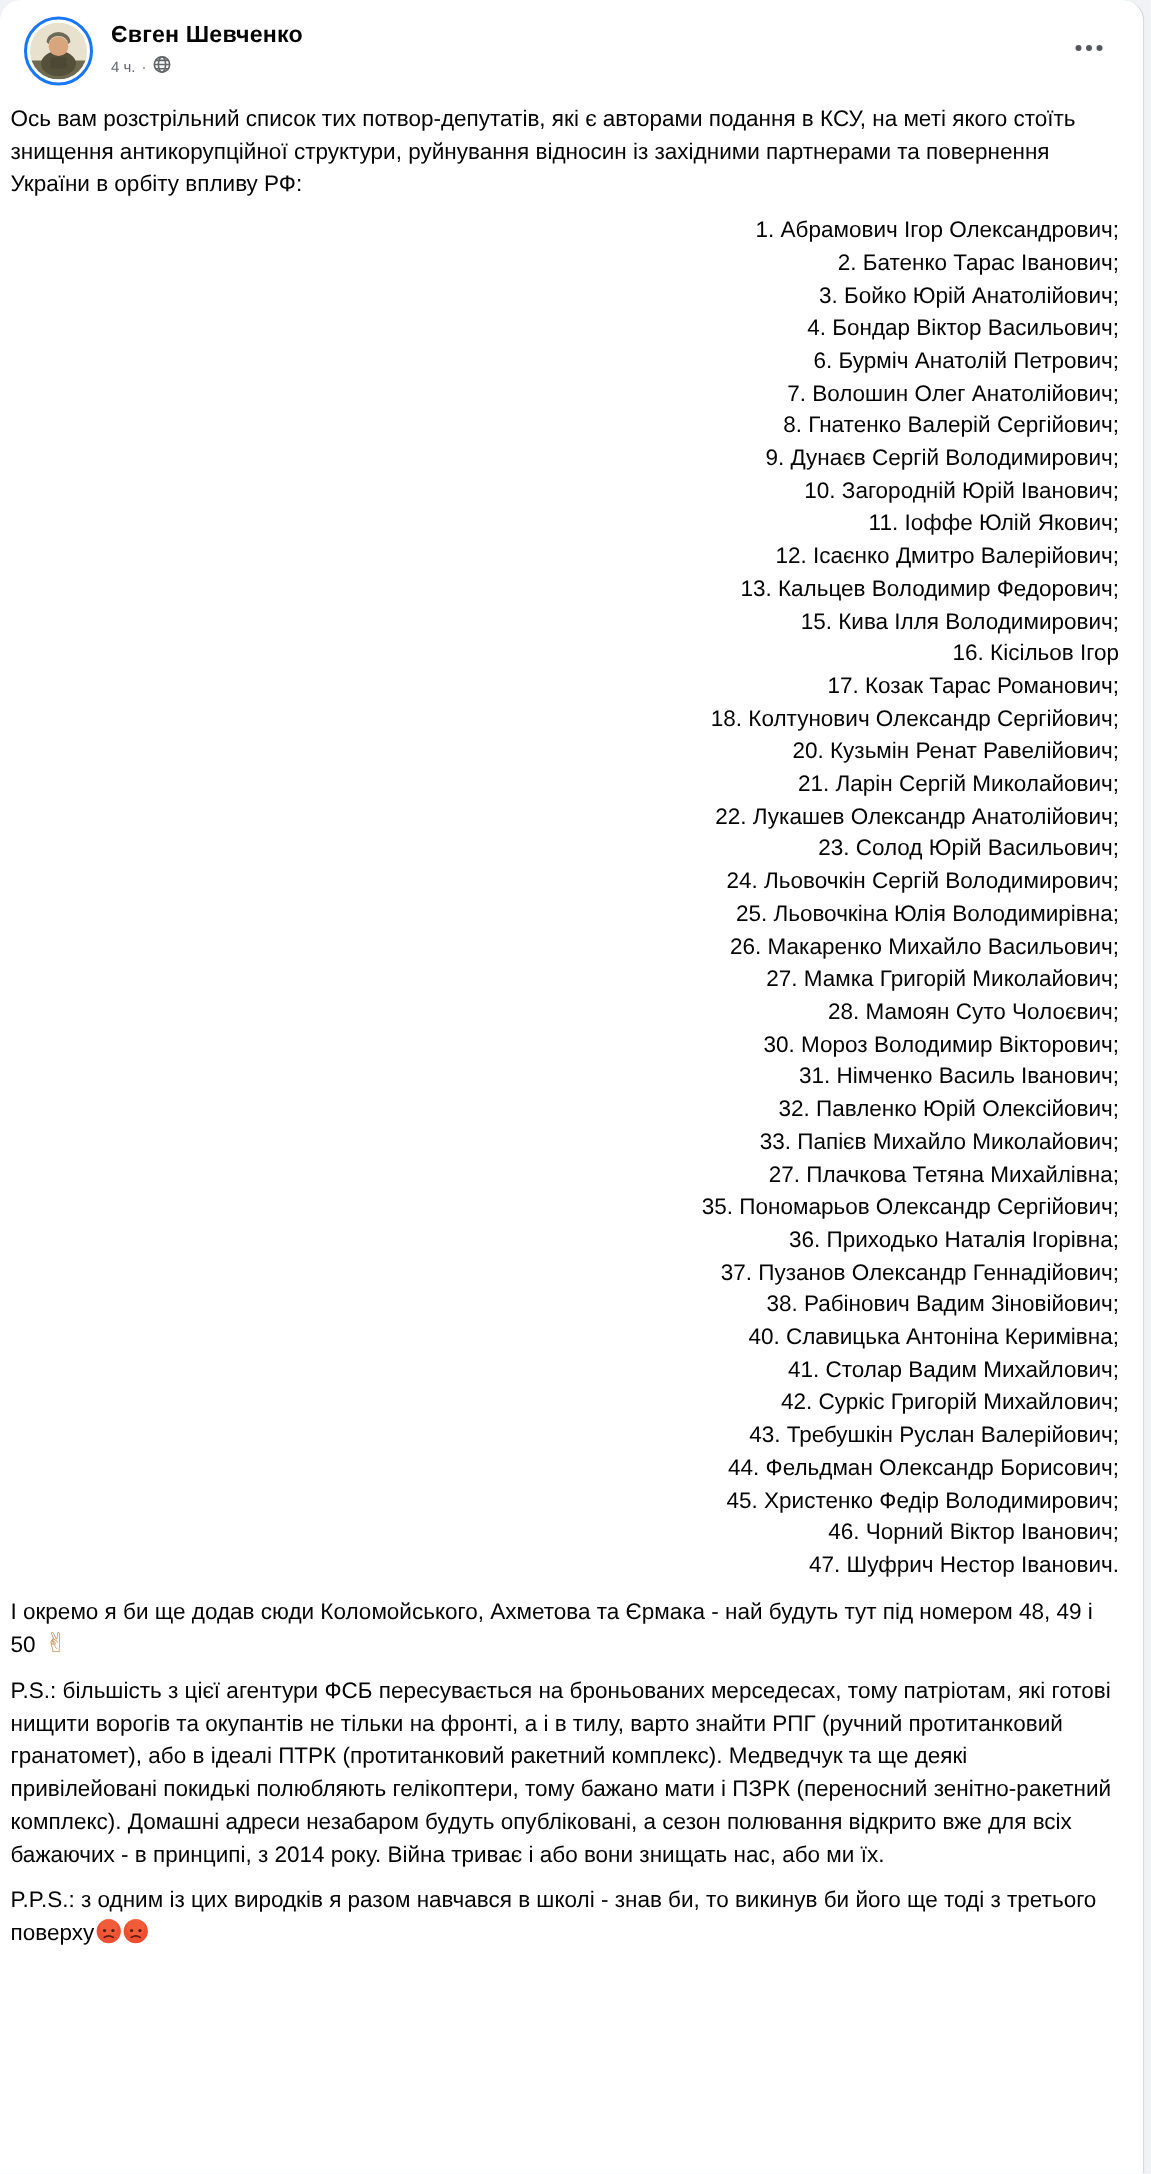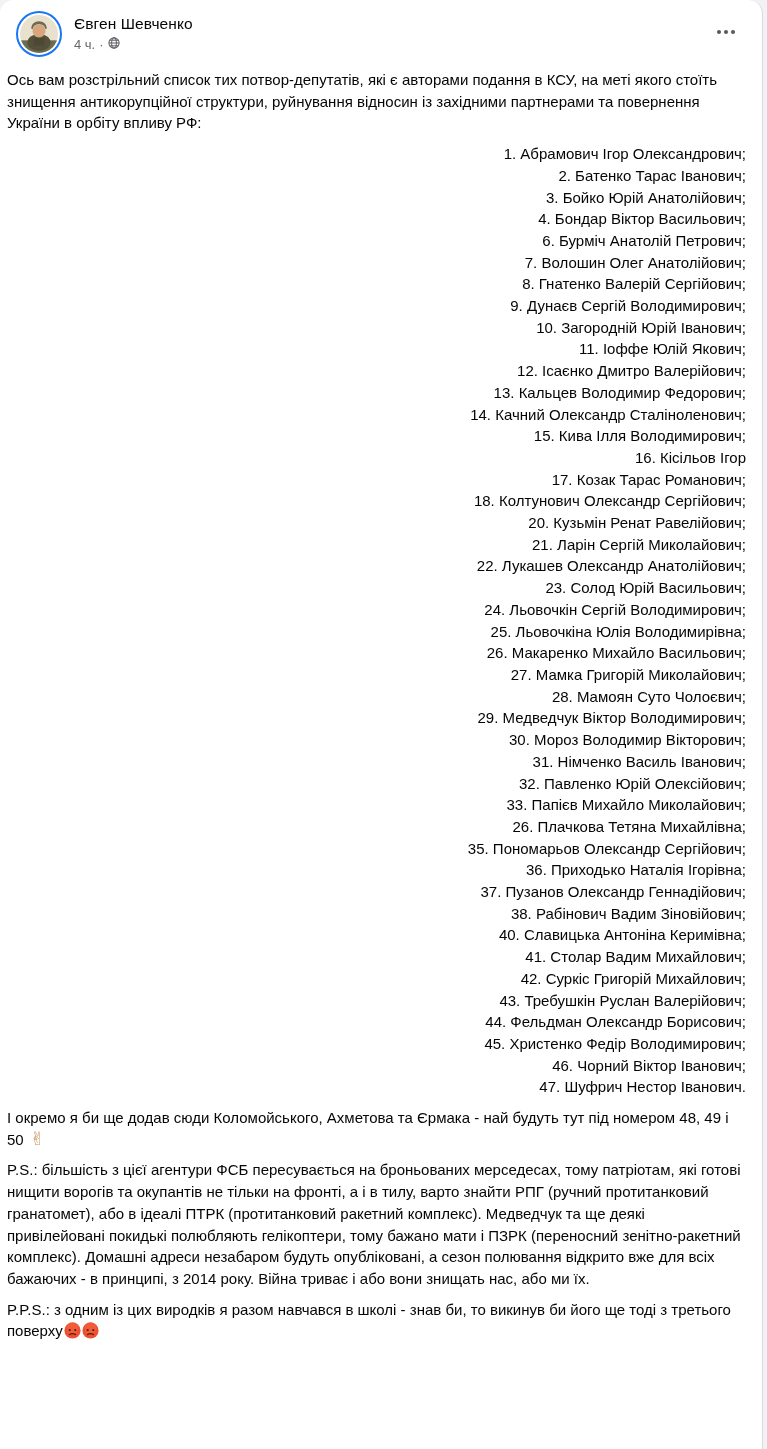--- a/index.html
+++ b/index.html
@@ -27,27 +27,27 @@
     width: 46px; height: 46px; border-radius: 50%;
     border: 2.5px solid #1877f2;
     padding: 2px; flex: 0 0 auto;
   }
   .avatar {
     width: 100%; height: 100%; border-radius: 50%;
     overflow: hidden; display: block;
   }
   .header-meta { margin-left: 12px; padding-top: 3px; }
   .author-name {
-    font-size: 15.5px; font-weight: normal; color: #050505;
+    font-size: 15.5px; font-weight: bold; color: #050505;
     line-height: 20px; letter-spacing: .1px;
   }
   .sub-line {
     display: flex; align-items: center; gap: 4px;
     margin-top: 3px;
-    font-size: 13px; color: #65676b; line-height: 16px;
+    font-size: 10px; color: #65676b; line-height: 16px;
   }
   .middot { color: #65676b; }
   .globe { display: inline-block; }
   .menu-button {
     position: absolute; right: 20px; top: 20px;
     width: 32px; height: 24px;
     display: flex; align-items: center; justify-content: center; gap: 3px;
     cursor: pointer; border: none; background: transparent;
   }
   .menu-button .dot {
@@ -120,40 +120,38 @@
         <div class="list-item">3. Бойко Юрій Анатолійович;</div>
         <div class="list-item">4. Бондар Віктор Васильович;</div>
         <div class="list-item">6. Бурміч Анатолій Петрович;</div>
         <div class="list-item">7. Волошин Олег Анатолійович;</div>
         <div class="list-item">8. Гнатенко Валерій Сергійович;</div>
         <div class="list-item">9. Дунаєв Сергій Володимирович;</div>
         <div class="list-item">10. Загородній Юрій Іванович;</div>
         <div class="list-item">11. Іоффе Юлій Якович;</div>
         <div class="list-item">12. Ісаєнко Дмитро Валерійович;</div>
         <div class="list-item">13. Кальцев Володимир Федорович;</div>
-        <div class="list-item">14. Качний Олександр Сталіноленович;</div>
         <div class="list-item">15. Кива Ілля Володимирович;</div>
         <div class="list-item">16. Кісільов Ігор</div>
         <div class="list-item">17. Козак Тарас Романович;</div>
         <div class="list-item">18. Колтунович Олександр Сергійович;</div>
         <div class="list-item">20. Кузьмін Ренат Равелійович;</div>
         <div class="list-item">21. Ларін Сергій Миколайович;</div>
         <div class="list-item">22. Лукашев Олександр Анатолійович;</div>
         <div class="list-item">23. Солод Юрій Васильович;</div>
         <div class="list-item">24. Льовочкін Сергій Володимирович;</div>
         <div class="list-item">25. Льовочкіна Юлія Володимирівна;</div>
         <div class="list-item">26. Макаренко Михайло Васильович;</div>
         <div class="list-item">27. Мамка Григорій Миколайович;</div>
         <div class="list-item">28. Мамоян Суто Чолоєвич;</div>
-        <div class="list-item">29. Медведчук Віктор Володимирович;</div>
         <div class="list-item">30. Мороз Володимир Вікторович;</div>
         <div class="list-item">31. Німченко Василь Іванович;</div>
         <div class="list-item">32. Павленко Юрій Олексійович;</div>
         <div class="list-item">33. Папієв Михайло Миколайович;</div>
-        <div class="list-item">26. Плачкова Тетяна Михайлівна;</div>
+        <div class="list-item">27. Плачкова Тетяна Михайлівна;</div>
         <div class="list-item">35. Пономарьов Олександр Сергійович;</div>
         <div class="list-item">36. Приходько Наталія Ігорівна;</div>
         <div class="list-item">37. Пузанов Олександр Геннадійович;</div>
         <div class="list-item">38. Рабінович Вадим Зіновійович;</div>
         <div class="list-item">40. Славицька Антоніна Керимівна;</div>
         <div class="list-item">41. Столар Вадим Михайлович;</div>
         <div class="list-item">42. Суркіс Григорій Михайлович;</div>
         <div class="list-item">43. Требушкін Руслан Валерійович;</div>
         <div class="list-item">44. Фельдман Олександр Борисович;</div>
         <div class="list-item">45. Христенко Федір Володимирович;</div>

